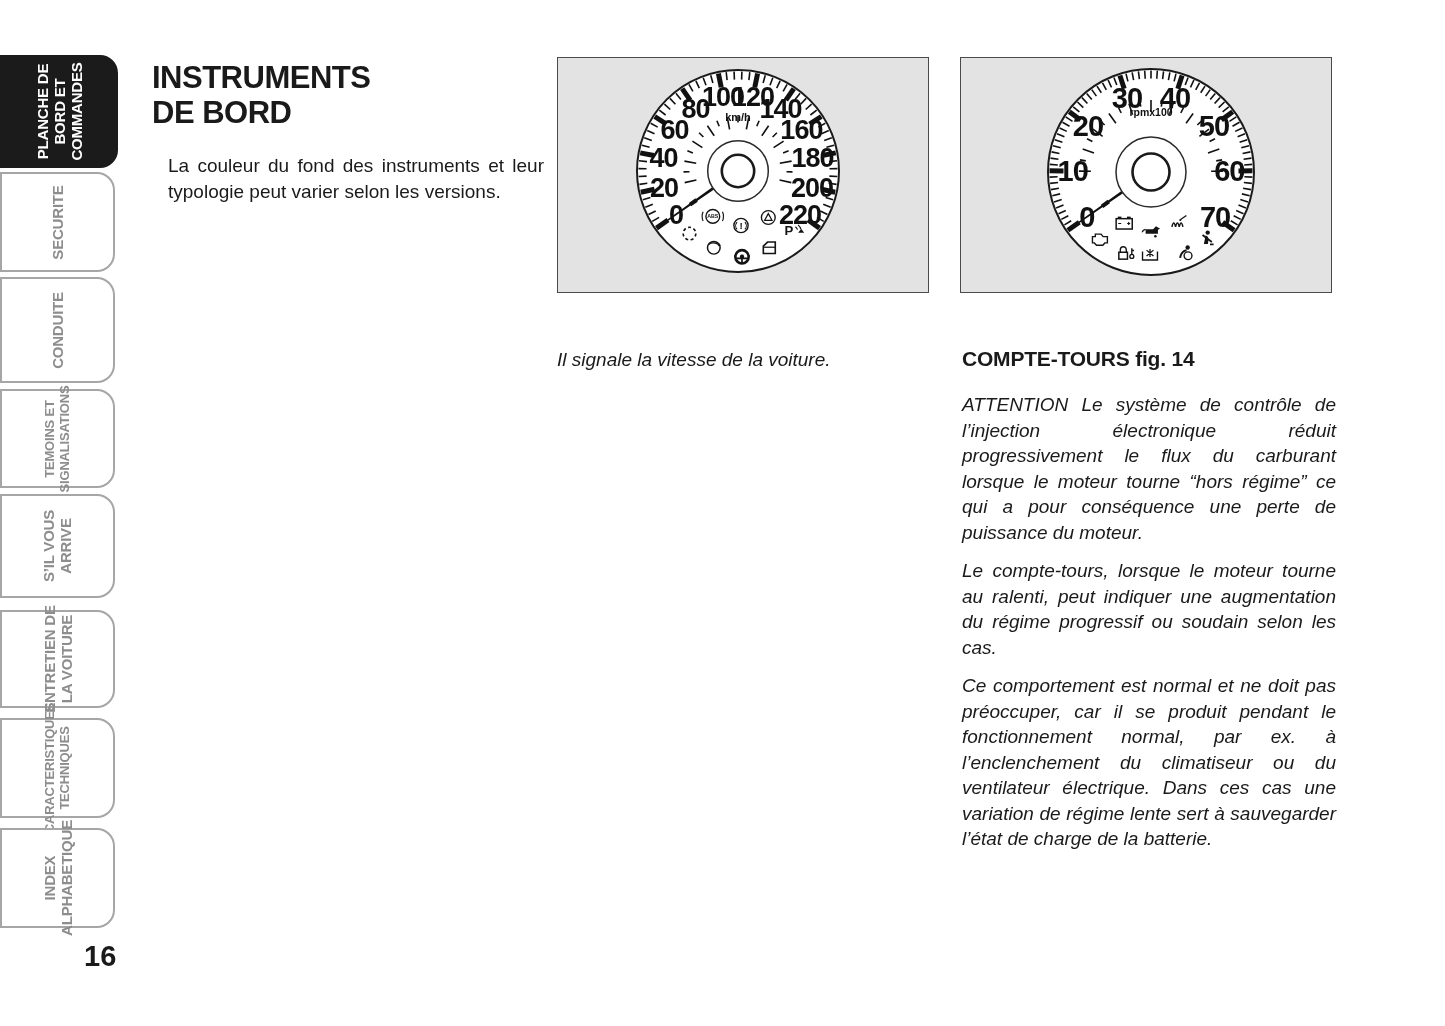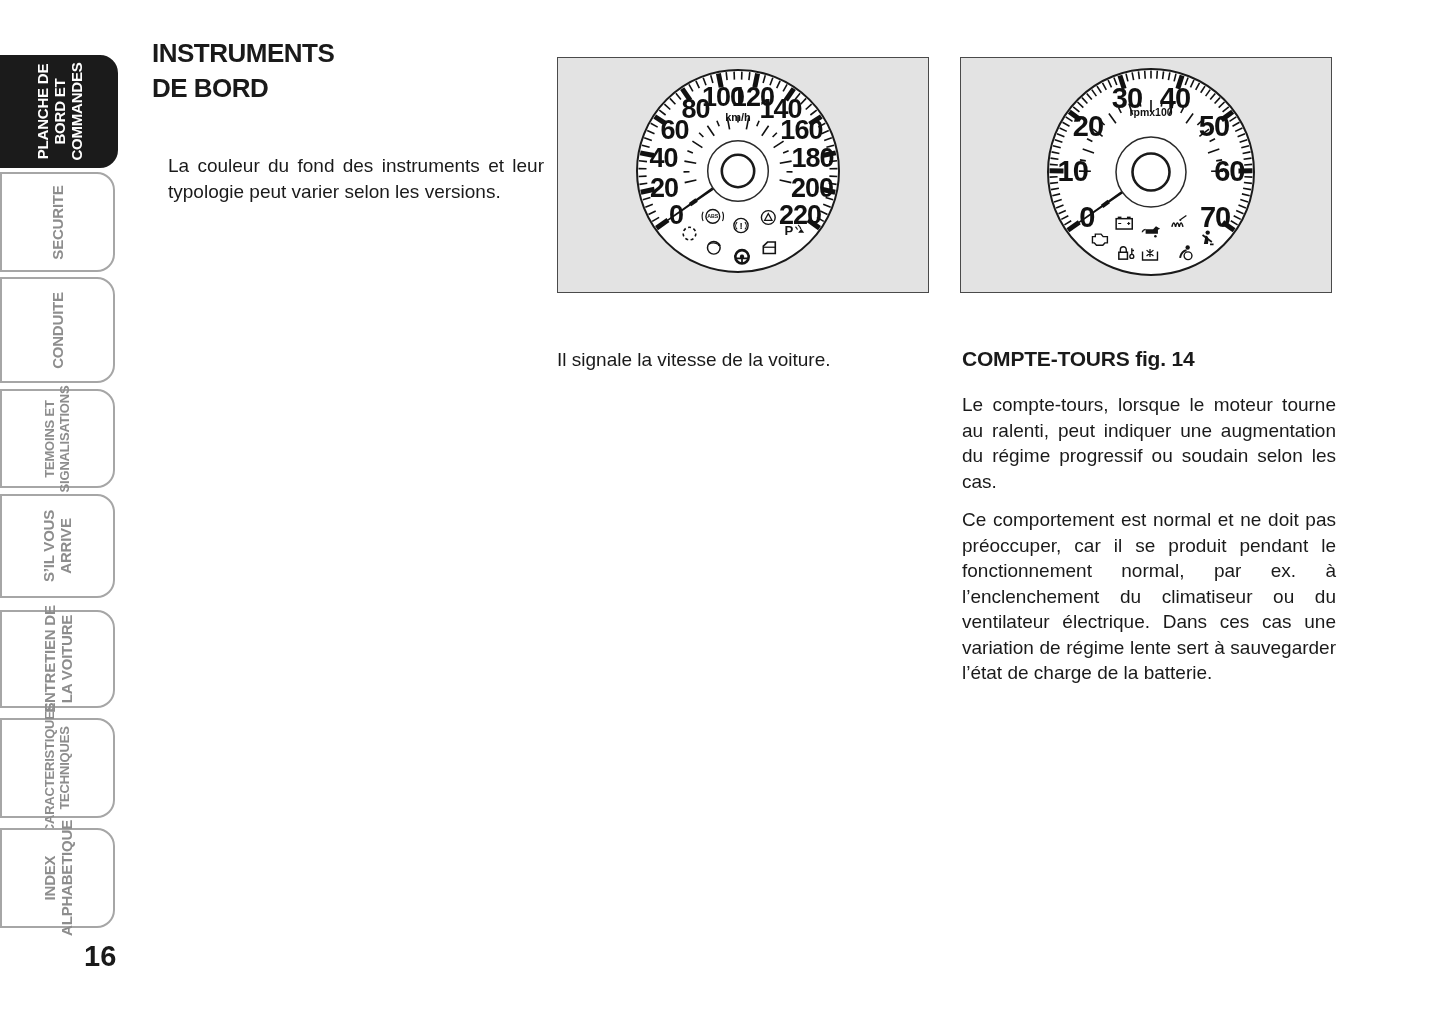--- a/index.html
+++ b/index.html
@@ -10,43 +10,43 @@
   .tab { position:absolute; left:0; box-sizing:border-box; background:#fff;
          border:2px solid #a6a6a6; border-left:2px solid #a6a6a6;
          border-radius:0 18px 18px 0;
          display:flex; align-items:center; justify-content:center; }
   .tab.active { background:#1b1b1b; border-color:#1b1b1b; }
   .tab-label { transform:rotate(-90deg); text-align:center; font-weight:700;
                color:#8d8d8d; letter-spacing:-0.2px; white-space:nowrap; }
   .tab.active .tab-label { color:#ffffff; }
 
   
-  .title { position:absolute; left:152px; top:36px; margin:0;
-           font-size:26px; line-height:35px; font-weight:700; letter-spacing:-0.5px; }
+  .title { position:absolute; left:152px; top:60px; margin:0;
+           font-size:31px; line-height:35px; font-weight:700; letter-spacing:-0.5px; }
   .intro { position:absolute; left:152px; top:137px; width:376px; margin:16px;
            font-size:19px; line-height:26px; text-align:justify; }
 
   
   .figure-block { position:absolute; top:57px; width:372px; }
   #fig-0 { left:557px; }
   #fig-1 { left:960px; }
   .figure-canvas { position:relative; width:372px; height:236px; background:#e3e3e3;
                    border:1.5px solid #4a4a4a; box-sizing:border-box; }
   .figure-canvas svg { position:absolute; left:0; top:0; }
   .figure-caption-row { display:flex; justify-content:space-between; align-items:baseline;
                         width:372px; margin-top:5px; }
   .fig-caption { font-size:21px; }
   .fig-code { font-size:12px; font-weight:700; }
 
   
   .section-col { position:absolute; top:347px; }
   #sec-0 { left:557px; width:348px; }
   #sec-1 { left:962px; width:374px; }
   .section-col h2 { margin:0 0 21px 0; font-size:21px; font-weight:700; letter-spacing:-0.2px; }
-  .section-col p  { margin:0 0 13px 0; font-size:19px; line-height:25.5px; text-align:justify; }
+  .section-col p  { margin:0 0 13px 0; font-size:19px; line-height:25.5px; text-align:justify;font-style:italic; }
 
   .page-number { position:absolute; left:84px; top:940px; font-size:29px; font-weight:700; }
 </style>
 </head>
 <body>
 
 <div class="page">
   <nav id="tabs">
       <div class="tab active" style="top: 55px; height: 113px; width: 118px;">
         <div class="tab-label" style="font-size: 15px; line-height: 17px;">
@@ -391,20 +391,21 @@
             </svg>
           </div>
         </div>
       </div>
     <div id="sections">
         <section class="section-col" id="sec-0">
           <p>Il signale la vitesse de la voiture.</p>
         </section>
         <section class="section-col" id="sec-1">
           <h2>COMPTE-TOURS fig. 14</h2>
+          <p>ATTENTION Le système de contrôle de l’injection électronique réduit progressivement le flux du carburant lorsque le moteur tourne “hors régime” ce qui a pour conséquence une perte de puissance du moteur.</p>
           <p>Le compte-tours, lorsque le moteur tourne au ralenti, peut indiquer une augmentation du régime progressif ou soudain selon les cas.</p>
           <p>Ce comportement est normal et ne doit pas préoccuper, car il se produit pendant le fonctionnement normal, par ex. à l’enclenchement du climatiseur ou du ventilateur électrique. Dans ces cas une variation de régime lente sert à sauvegarder l’état de charge de la batterie.</p>
         </section>
       </div>
   </main>
 
   <div class="page-number">16</div>
 </div>
 
 </body></html>

